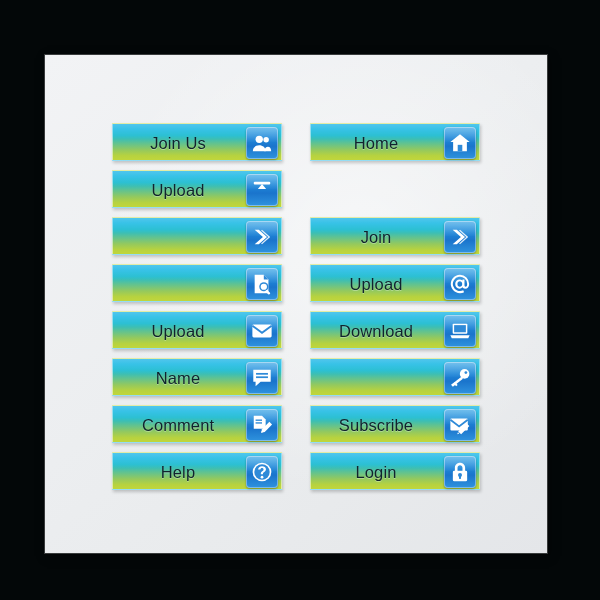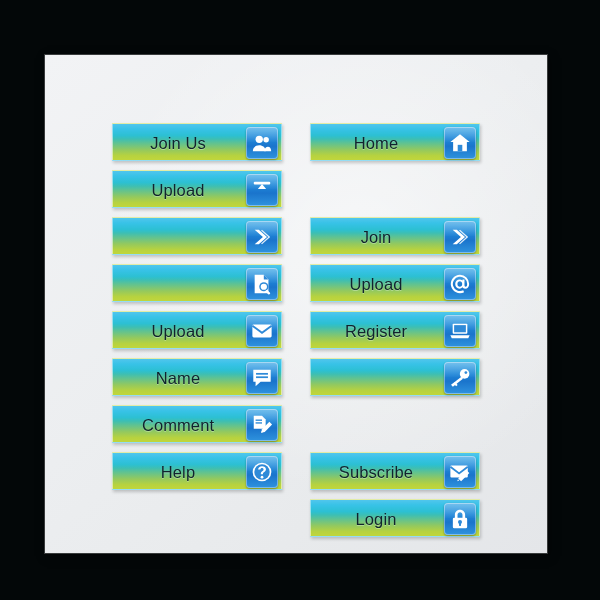--- a/index.html
+++ b/index.html
@@ -222,21 +222,21 @@
       <span class="btn-label">Upload</span>
       <span class="icon-tile">
         <svg viewBox="0 0 24 24" fill="#ffffff">
             <rect x="1.5" y="5" width="21" height="14" rx="1.5"></rect>
             <path d="M1.5 6.2 12 14l10.5-7.8" fill="none" stroke="#2f8ad8" stroke-width="2"></path>
           </svg>
       </span>
     </div>
     <div class="spacer"></div>
     <div class="btn col-right">
-      <span class="btn-label">Register</span>
+      <span class="btn-label">Download</span>
       <span class="icon-tile">
         <svg viewBox="0 0 24 24" fill="#ffffff">
             <rect x="4" y="4" width="16" height="11" rx="1"></rect>
             <rect x="5.6" y="5.6" width="12.8" height="7.8" fill="#2f8ad8"></rect>
             <path d="M1.5 16.5h21L21 20H3z"></path>
           </svg>
       </span>
     </div>
 
     <div class="btn col-left">
@@ -267,43 +267,43 @@
         <svg viewBox="0 0 24 24" fill="#ffffff">
             <path d="M3 2h9l4 4v10H3z"></path>
             <rect x="5" y="6" width="7" height="1.5" fill="#2f8ad8"></rect>
             <rect x="5" y="9" width="7" height="1.5" fill="#2f8ad8"></rect>
             <path d="M12 16.5 20 8.5l3 3-8 8-4 1z"></path>
             <path d="M11.2 20.5 13 19.8l-1.3-1.3z" fill="#ffffff"></path>
           </svg>
       </span>
     </div>
     <div class="spacer"></div>
+    <div class="btn col-right">
+      <span class="btn-label">Subscribe</span>
+      <span class="icon-tile">
+        <svg viewBox="0 0 24 24" fill="#ffffff">
+            <rect x="1.5" y="5" width="19" height="13" rx="1.2"></rect>
+            <path d="M1.5 6.2 11 13.5l9.5-7.3" fill="none" stroke="#2f8ad8" stroke-width="2"></path>
+            <path d="M10 19 19 10l3.2 3.2-9 9z"></path>
+            <path d="M9 22.2 11.2 21.4 9.8 20z" fill="#ffffff"></path>
+          </svg>
+      </span>
+    </div>
+
     <div class="btn col-left">
       <span class="btn-label">Help</span>
       <span class="icon-tile">
         <svg viewBox="0 0 24 24">
             <circle cx="12" cy="12" r="10.2" fill="#ffffff"></circle>
             <circle cx="12" cy="12" r="8.4" fill="#2f8ad8"></circle>
             <path d="M12 5.6c-2.4 0-4.1 1.5-4.3 3.8h2.5c.1-1 .8-1.7 1.8-1.7 1 0 1.7.6 1.7 1.5 0 .8-.4 1.2-1.4 1.9-1.1.8-1.6 1.5-1.6 2.8v.6h2.4v-.5c0-.8.3-1.2 1.3-1.9 1.3-.9 1.9-1.8 1.9-3.1 0-2-1.7-3.4-4.3-3.4z" fill="#ffffff"></path>
             <circle cx="12" cy="17.6" r="1.5" fill="#ffffff"></circle>
           </svg>
       </span>
     </div>
-
-    <div class="btn col-right">
-      <span class="btn-label">Subscribe</span>
-      <span class="icon-tile">
-        <svg viewBox="0 0 24 24" fill="#ffffff">
-            <rect x="1.5" y="5" width="19" height="13" rx="1.2"></rect>
-            <path d="M1.5 6.2 11 13.5l9.5-7.3" fill="none" stroke="#2f8ad8" stroke-width="2"></path>
-            <path d="M10 19 19 10l3.2 3.2-9 9z"></path>
-            <path d="M9 22.2 11.2 21.4 9.8 20z" fill="#ffffff"></path>
-          </svg>
-      </span>
-    </div>
     <div class="spacer"></div>
     <div class="btn col-right">
       <span class="btn-label">Login</span>
       <span class="icon-tile">
         <svg viewBox="0 0 24 24" fill="#ffffff">
             <path d="M12 1.8c-3.2 0-5.6 2.4-5.6 5.6V11h2.9V7.4c0-1.6 1.2-2.8 2.7-2.8s2.7 1.2 2.7 2.8V11h2.9V7.4c0-3.2-2.4-5.6-5.6-5.6z"></path>
             <rect x="4.2" y="10.5" width="15.6" height="11.7" rx="1.6"></rect>
             <circle cx="12" cy="15.2" r="2.2" fill="#2f8ad8"></circle>
             <rect x="10.9" y="15.2" width="2.2" height="4.3" fill="#2f8ad8"></rect>
           </svg>

